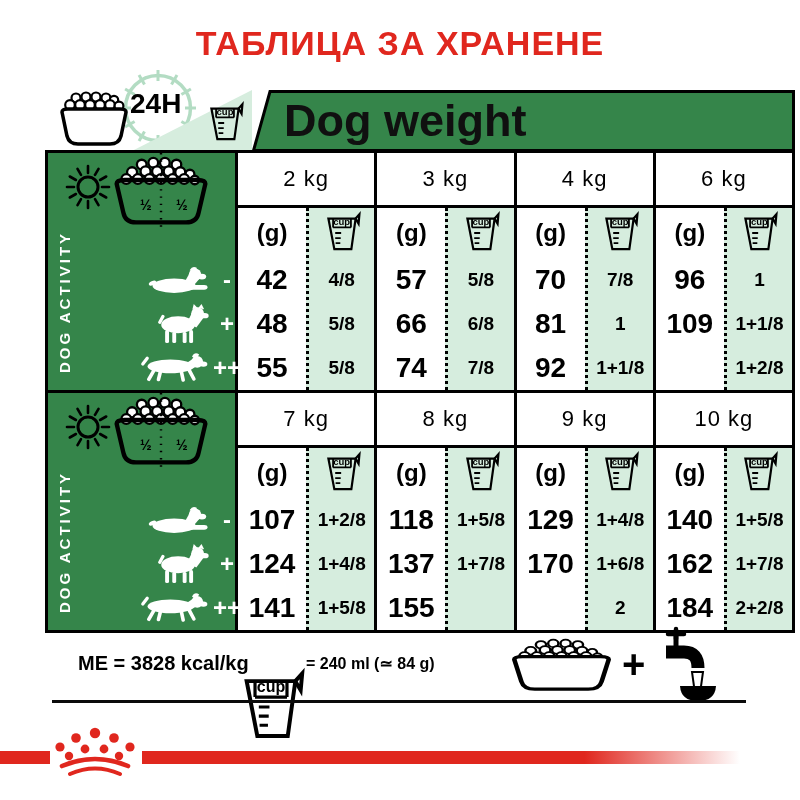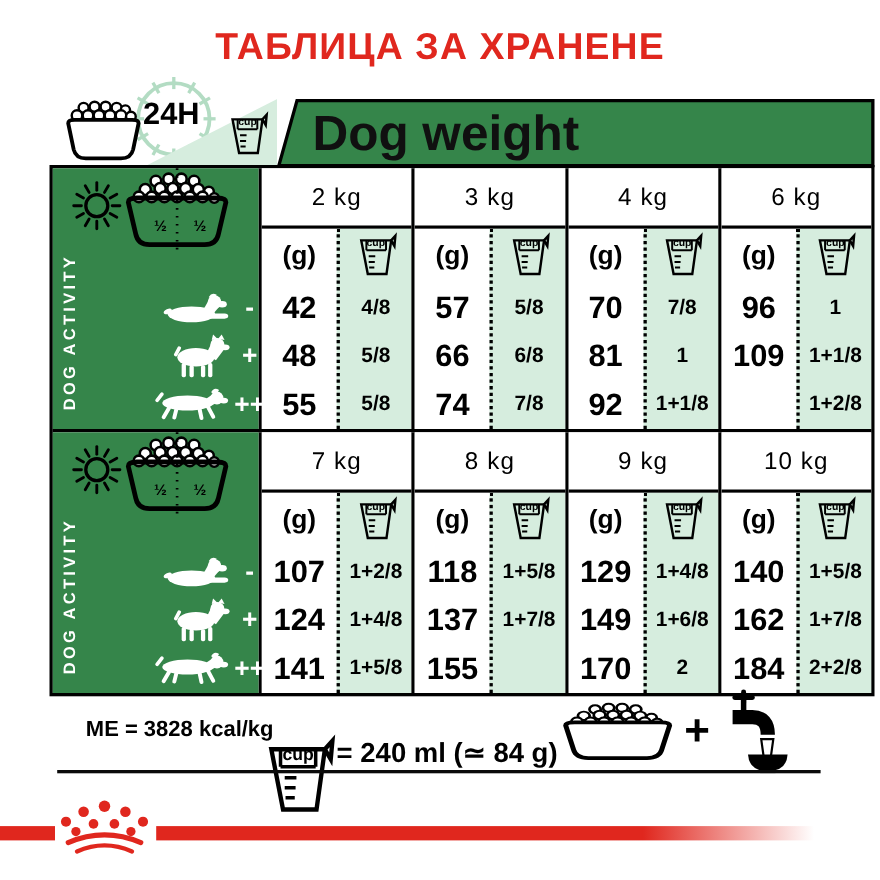--- a/index.html
+++ b/index.html
@@ -53,21 +53,21 @@
           letter-spacing:3px;display:flex;align-items:center;justify-content:center;white-space:nowrap;}
   .halfmark{color:#000;font-weight:bold;font-size:14px;}
   .dogrow{position:absolute;left:0;width:187px;height:44px;}
   .dogrow svg{position:absolute;}
   .actsym{position:absolute;left:166px;top:0;width:26px;height:44px;display:flex;
           align-items:center;justify-content:center;color:#fff;font-weight:bold;font-size:24px;}
   .dog{fill:#fff;}
 
   
   .metext{left:78px;top:652px;font-size:20px;font-weight:bold;}
-  .eqtext{left:306px;top:670px;font-size:25px;font-weight:bold;}
+  .eqtext{left:306px;top:654px;font-size:16px;font-weight:bold;}
   .plussign{left:622px;top:642px;font-size:40px;font-weight:bold;}
   .fline{left:52px;top:700px;width:694px;height:3px;background:#0b0b0b;}
 
   
   .band1{left:0;top:751px;width:50px;height:13px;background:#E0271E;}
   .band2{left:142px;top:751px;width:598px;height:13px;
          background:linear-gradient(90deg,#E0271E 0%,#E0271E 74%,rgba(224,39,30,0) 100%);}
   .crown .cd{fill:#E0271E;}
   .crown .ca{fill:none;stroke:#E0271E;stroke-linecap:round;}
 
@@ -485,21 +485,20 @@
             </div>
           </div>
         </div>
 
         <div class="col">
           <div class="kg">9 kg</div>
           <div class="cbody">
             <div class="half hg">
               <div class="subhead gsub">(g)</div>
               <div class="cell">129</div>
-              <div class="cell">149</div>
               <div class="cell">170</div>
             </div>
             <div class="half hc">
               <div class="subhead">
                   <div class="cupicon">
                 <svg width="34" height="40" viewBox="0 0 40 46">
                       <polygon class="co" points="4,6 36,6 31,42 11,42"></polygon>
                       <polygon class="co" points="36,6 40.5,1 39.5,12"></polygon>
                       <path class="cl" d="M9.5 6 V16.5 M30.5 6 V16.5 M9.5 16.5 H30.5 M12 23 H19 M12 29 H18.5 M12.5 35 H18"></path>
                     </svg>

